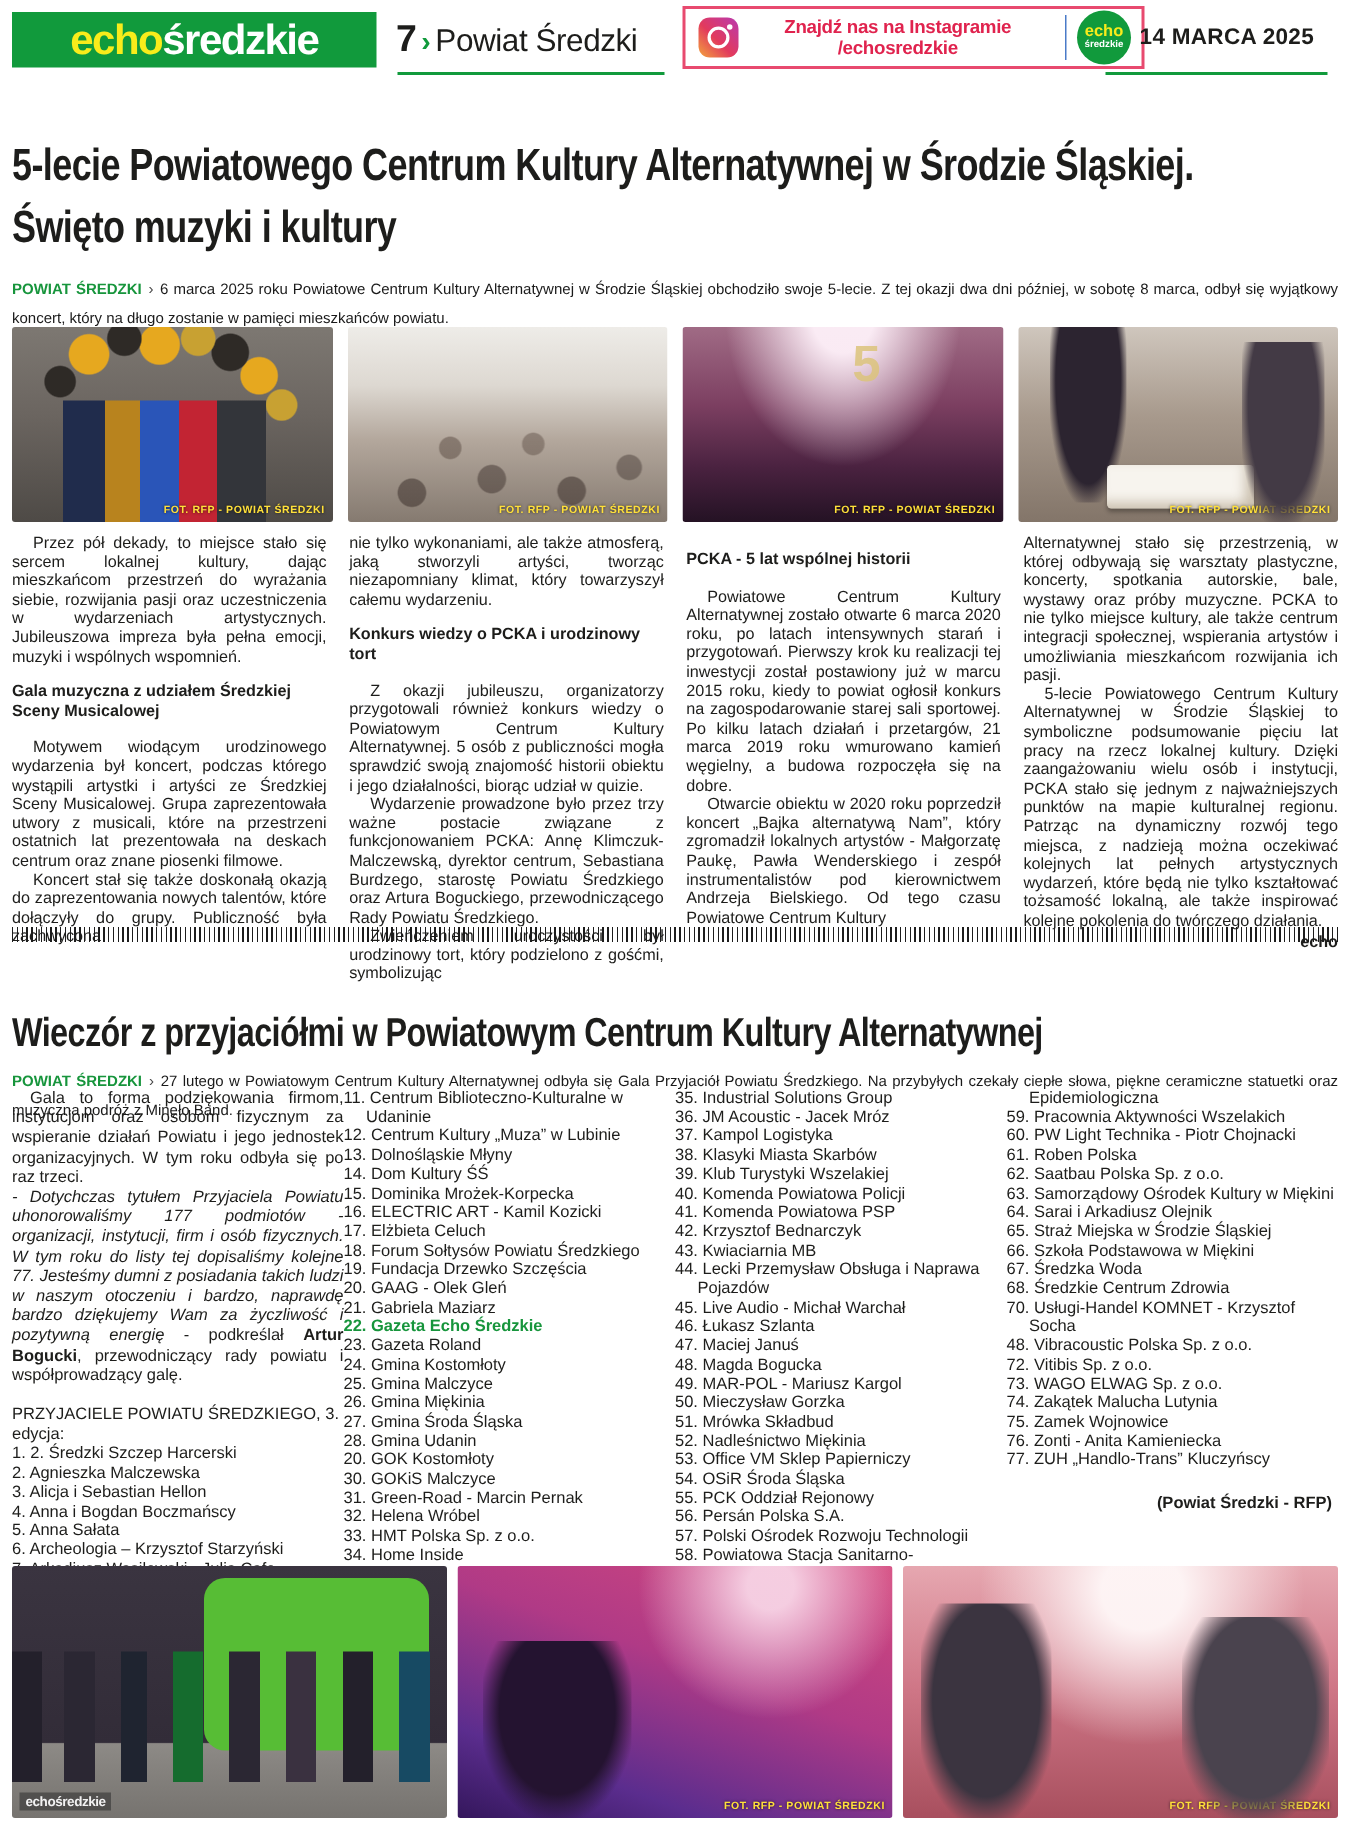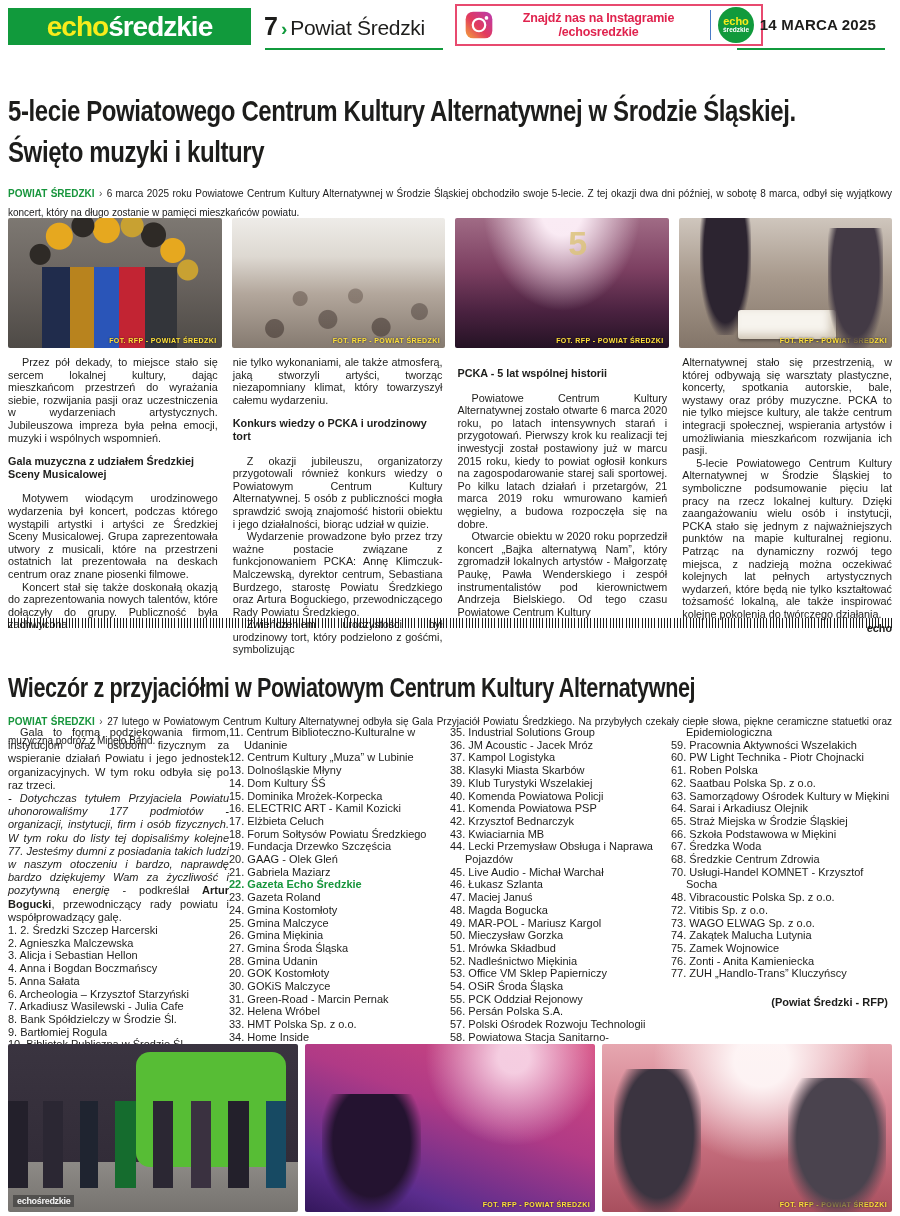--- a/index.html
+++ b/index.html
@@ -236,20 +236,21 @@
       <span>27 lutego w Powiatowym Centrum Kultury Alternatywnej odbyła się Gala Przyjaciół Powiatu Średzkiego. Na przybyłych czekały ciepłe słowa, piękne ceramiczne statuetki oraz muzyczna podróż z Minęło Band.</span>
     </p>
   </section>
 
   <section class="band a2-body">
     <div class="lcol">
       <div class="intro">
         <p class="first">Gala to forma podziękowania firmom, instytucjom oraz osobom fizycznym za wspieranie działań Powiatu i jego jednostek organizacyjnych. W tym roku odbyła się po raz trzeci.</p>
         <p><i>- Dotychczas tytułem Przyjaciela Powiatu uhonorowaliśmy 177 podmiotów - organizacji, instytucji, firm i osób fizycznych. W tym roku do listy tej dopisaliśmy kolejne 77. Jesteśmy dumni z posiadania takich ludzi w naszym otoczeniu i bardzo, naprawdę bardzo dziękujemy Wam za życzliwość i pozytywną energię</i><span> - podkreślał </span><b>Artur Bogucki</b><span>, przewodniczący rady powiatu i współprowadzący galę.</span></p>
       </div>
+      <p class="list-title">PRZYJACIELE POWIATU ŚREDZKIEGO, 3. edycja:</p>
       <div class="li-wrap">
           <div class="li-row">1. 2. Średzki Szczep Harcerski</div>
           <div class="li-row">2. Agnieszka Malczewska</div>
           <div class="li-row">3. Alicja i Sebastian Hellon</div>
           <div class="li-row">4. Anna i Bogdan Boczmańscy</div>
           <div class="li-row">5. Anna Sałata</div>
           <div class="li-row">6. Archeologia – Krzysztof Starzyński</div>
           <div class="li-row">7. Arkadiusz Wasilewski - Julia Cafe</div>
           <div class="li-row">8. Bank Spółdzielczy w Środzie Śl.</div>
           <div class="li-row">9. Bartłomiej Rogula</div>

